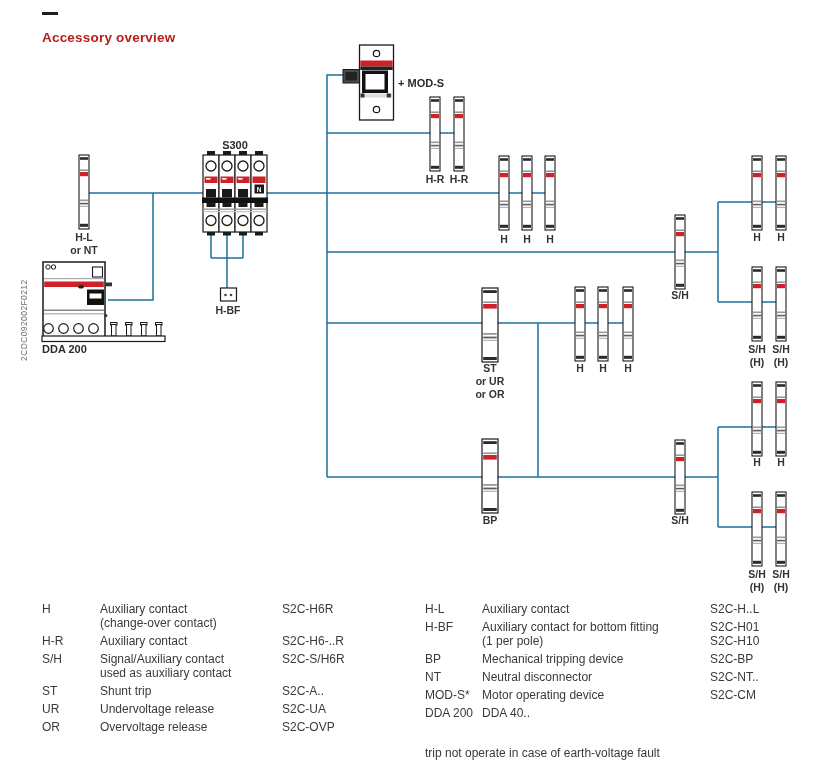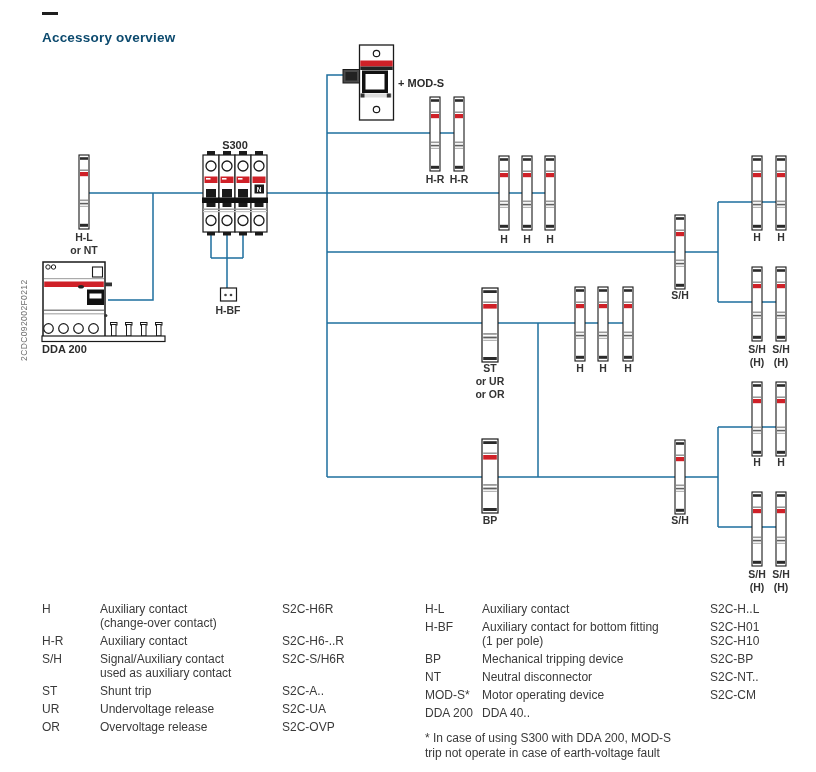--- a/index.html
+++ b/index.html
@@ -1,20 +1,20 @@
 <!DOCTYPE html>
 <html><head>
 <meta charset="utf-8">
 <style>
   html,body{margin:0;padding:0;background:#fff;}
   #canvas{position:relative;width:816px;height:772px;background:#fff;overflow:hidden;
           font-family:"Liberation Sans",sans-serif;color:#333;}
   .abs{position:absolute;}
   #title-dash{left:42px;top:12px;width:16px;height:3px;background:#1f1f1f;}
-  #page-title{left:42px;top:30px;font-size:13.5px;font-weight:700;color:#0c4a6e;letter-spacing:.2px;}
+  #page-title{left:42px;top:30px;font-size:13.5px;font-weight:700;color:#b91c1c;letter-spacing:.2px;}
   #doc-id{left:19px;top:243px;height:118px;writing-mode:vertical-rl;transform:rotate(180deg);
           font-size:8.5px;color:#6e6e6e;letter-spacing:.4px;white-space:nowrap;}
   svg{position:absolute;left:0;top:0;font-family:"Liberation Sans",sans-serif;}
   .dlabel{font-size:10.5px;font-weight:700;fill:#333;}
   .dlabel-big{font-size:11px;font-weight:700;fill:#2b2b2b;}
   .legend-col{position:absolute;font-size:12px;line-height:14px;color:#3a3a3a;}
   .lrow{display:flex;margin-bottom:4px;}
   .lcode{flex:none;}
   .col-left .lcode{width:58px;}
   .col-left .ldesc{width:182px;flex:none;}
@@ -280,17 +280,17 @@
       <div class="ldesc">Motor operating device</div>
       <div class="lpart">S2C-CM</div>
     </div>
     <div class="lrow">
       <div class="lcode">DDA 200</div>
       <div class="lpart">DDA 40..</div>
     </div>
   </div>
 
   <div id="footnote">
-    <span>* In case of using S300 with DDA 200, MOD-S</span><br>
+    <br>
     <span>trip not operate in case of earth-voltage fault</span>
   </div>
 
 </div>
 
 </body></html>

